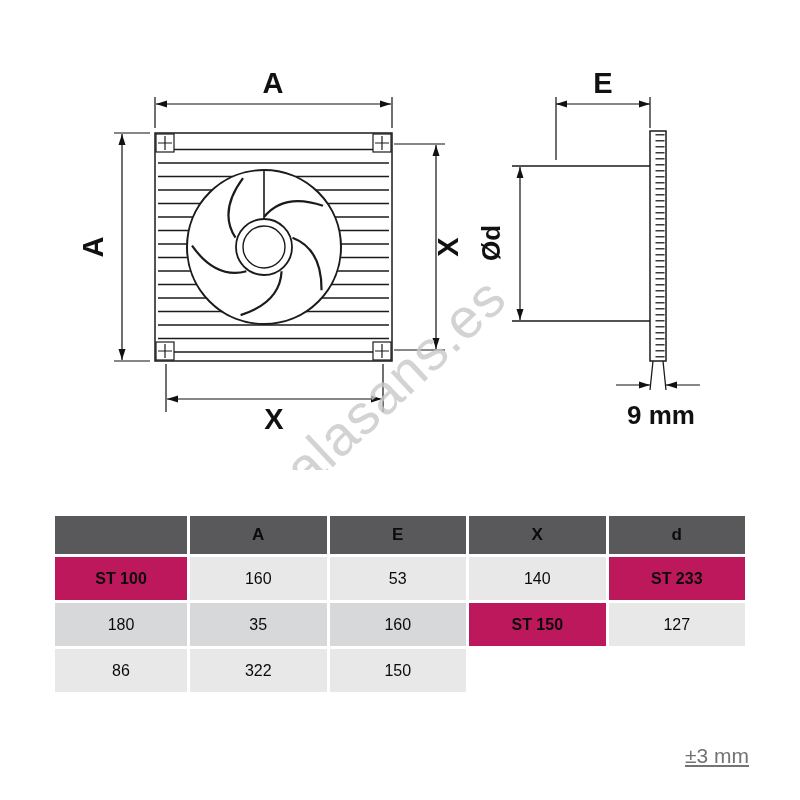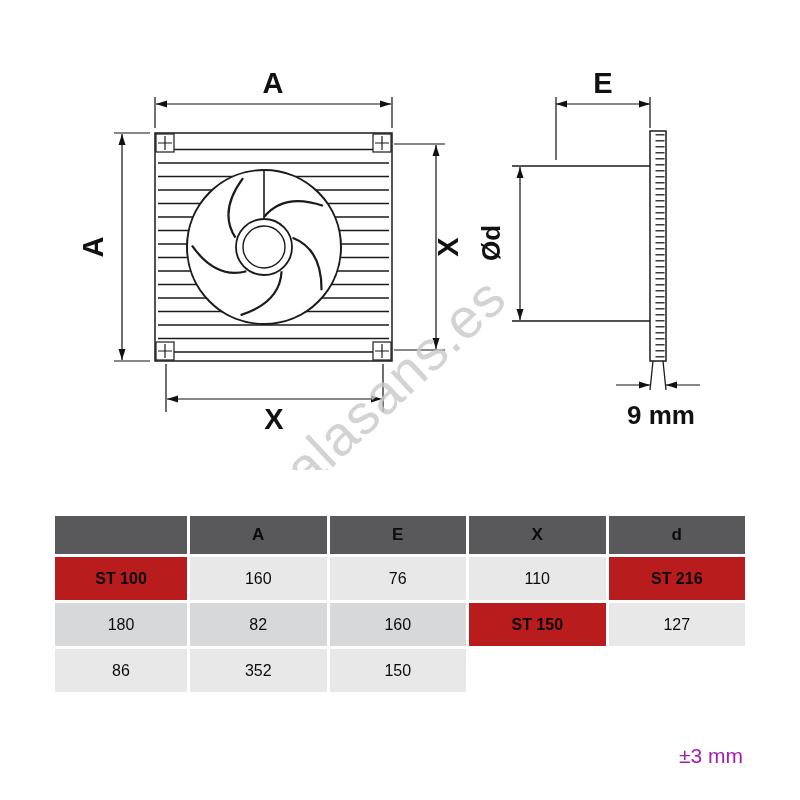--- a/index.html
+++ b/index.html
@@ -5,25 +5,25 @@
   html,body{margin:0;padding:0;background:#ffffff;font-family:"Liberation Sans",sans-serif;}
   .page{position:relative;width:800px;height:800px;background:#fff;overflow:hidden;}
   svg text{font-family:"Liberation Sans",sans-serif;}
 
   
   .tbl{position:absolute;left:55px;top:516px;width:690px;display:grid;
        grid-template-columns:132px 1fr 1fr 1fr 1fr;
        grid-template-rows:38px 43px 43px 43px;gap:3px;}
   .c{display:flex;align-items:center;justify-content:center;font-size:16px;color:#0b0b0b;}
   .hd{background:#59595c;font-weight:700;font-size:17px;}
-  .lbl{background:#b91c1c;font-weight:700;}
+  .lbl{background:#be185d;font-weight:700;}
   .light{background:#e8e8e9;}
   .dark{background:#d7d8d9;}
 
-  .tol{position:absolute;right:57px;top:744px;font-size:21px;color:#a21caf;}
+  .tol{position:absolute;right:51px;top:744px;font-size:21px;color:#737373;text-decoration:underline;}
 </style>
 </head>
 <body>
 
 <div class="page">
 
   <svg width="800" height="470" viewBox="0 0 800 470">
 
     <g stroke="#1b1b1b" fill="none" stroke-width="1.5">
       <rect x="155" y="133" width="237" height="228" fill="#fff"></rect>
@@ -102,30 +102,30 @@
   
   <div class="tbl">
     <div class="c hd"></div>
     <div class="c hd">A</div>
     <div class="c hd">E</div>
     <div class="c hd">X</div>
     <div class="c hd">d</div>
 
     <div class="c lbl">ST 100</div>
     <div class="c light">160</div>
-    <div class="c light">76</div>
-    <div class="c light">110</div>
+    <div class="c light">53</div>
+    <div class="c light">140</div>
 
-    <div class="c lbl">ST 216</div>
+    <div class="c lbl">ST 233</div>
     <div class="c dark">180</div>
-    <div class="c dark">82</div>
+    <div class="c dark">35</div>
     <div class="c dark">160</div>
 
     <div class="c lbl">ST 150</div>
     <div class="c light">127</div>
     <div class="c light">86</div>
-    <div class="c light">352</div>
+    <div class="c light">322</div>
     <div class="c light">150</div>
   </div>
 
   <div class="tol">±3 mm</div>
 
 </div>
 
 </body></html>

